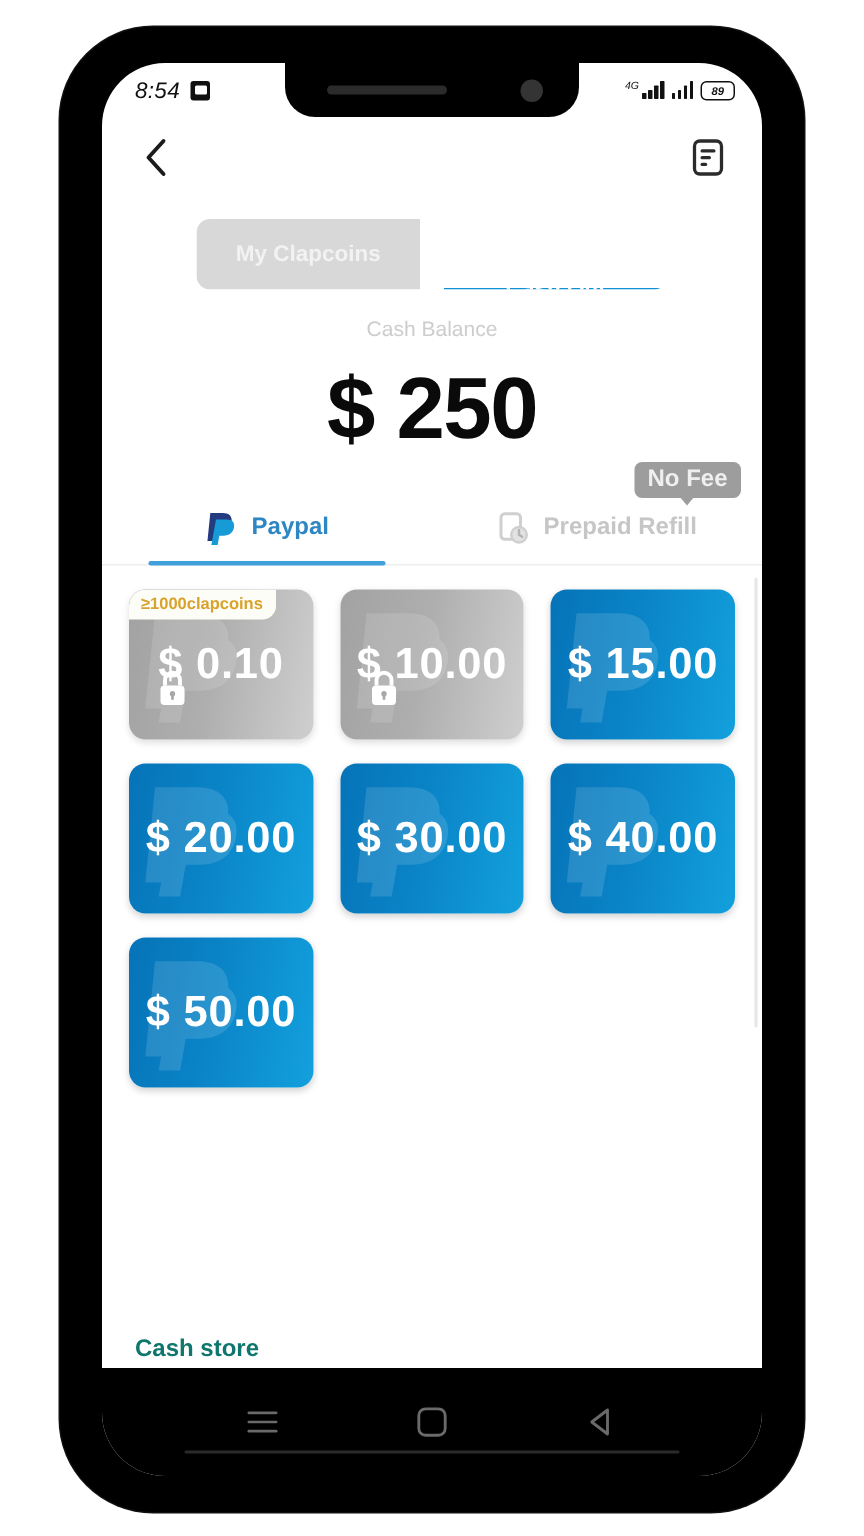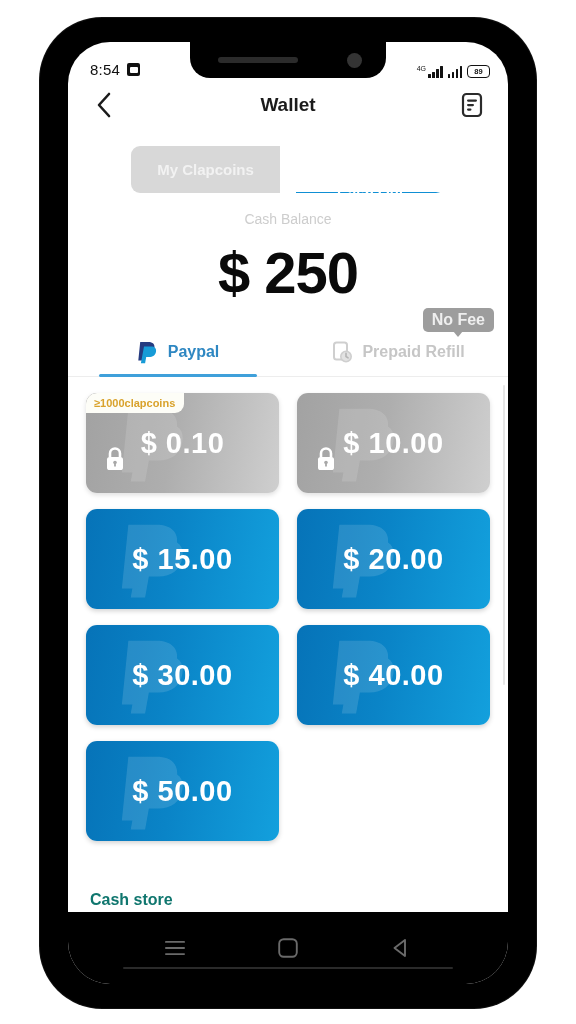--- a/index.html
+++ b/index.html
@@ -52,24 +52,25 @@
     width:15px; height:15px;
     border-radius:50%;
     background:#343434;
   }
 
   
   .status-bar{
     position:relative;
     height:36px;
     display:flex;
-    align-items:flex-end;
+    align-items:center;
     justify-content:space-between;
     padding:0 18px 0 22px;
     z-index:30;
+    font-style:italic;
   }
   .status-left{ display:flex; align-items:center; gap:7px; }
   .status-time{
     font-size:15px; font-weight:400; color:#111;
     letter-spacing:.2px;
   }
   .notif-ico{
     width:13px;height:13px;background:#111;border-radius:2px;
     position:relative;
   }
@@ -201,21 +202,21 @@
 
   
   .grid-scroll{
     position:relative;
     padding:16px 18px 0;
     height:500px;
     overflow:hidden;
   }
   .amt-grid{
     display:grid;
-    grid-template-columns:1fr 1fr;
+    grid-template-columns:1fr 1fr 1fr;
     gap:16px 18px;
   }
   .amt-card{
     position:relative;
     height:100px;
     border-radius:11px;
     display:flex;
     align-items:center;
     justify-content:center;
     overflow:hidden;
@@ -333,21 +334,20 @@
         <span class="batt">89</span>
       </div>
     </div>
 
     <div class="app-header">
       <div class="back-btn">
         <svg width="16" height="26" viewBox="0 0 16 26">
           <path d="M13 2 L3 13 L13 24" fill="none" stroke="#1b1b1b" stroke-width="2.6" stroke-linecap="round" stroke-linejoin="round"></path>
         </svg>
       </div>
-      <div class="app-title">Wallet</div>
       <div class="hist-btn">
         <svg width="22" height="26" viewBox="0 0 22 26">
           <rect x="2" y="2" width="18" height="22" rx="3.5" fill="none" stroke="#2b2b2b" stroke-width="2.2"></rect>
           <rect x="6" y="7.5" width="10" height="2.2" rx="1.1" fill="#2b2b2b"></rect>
           <rect x="6" y="12" width="7" height="2.2" rx="1.1" fill="#2b2b2b"></rect>
           <rect x="6" y="16.5" width="4.5" height="2.2" rx="1.1" fill="#2b2b2b"></rect>
         </svg>
       </div>
     </div>
 

